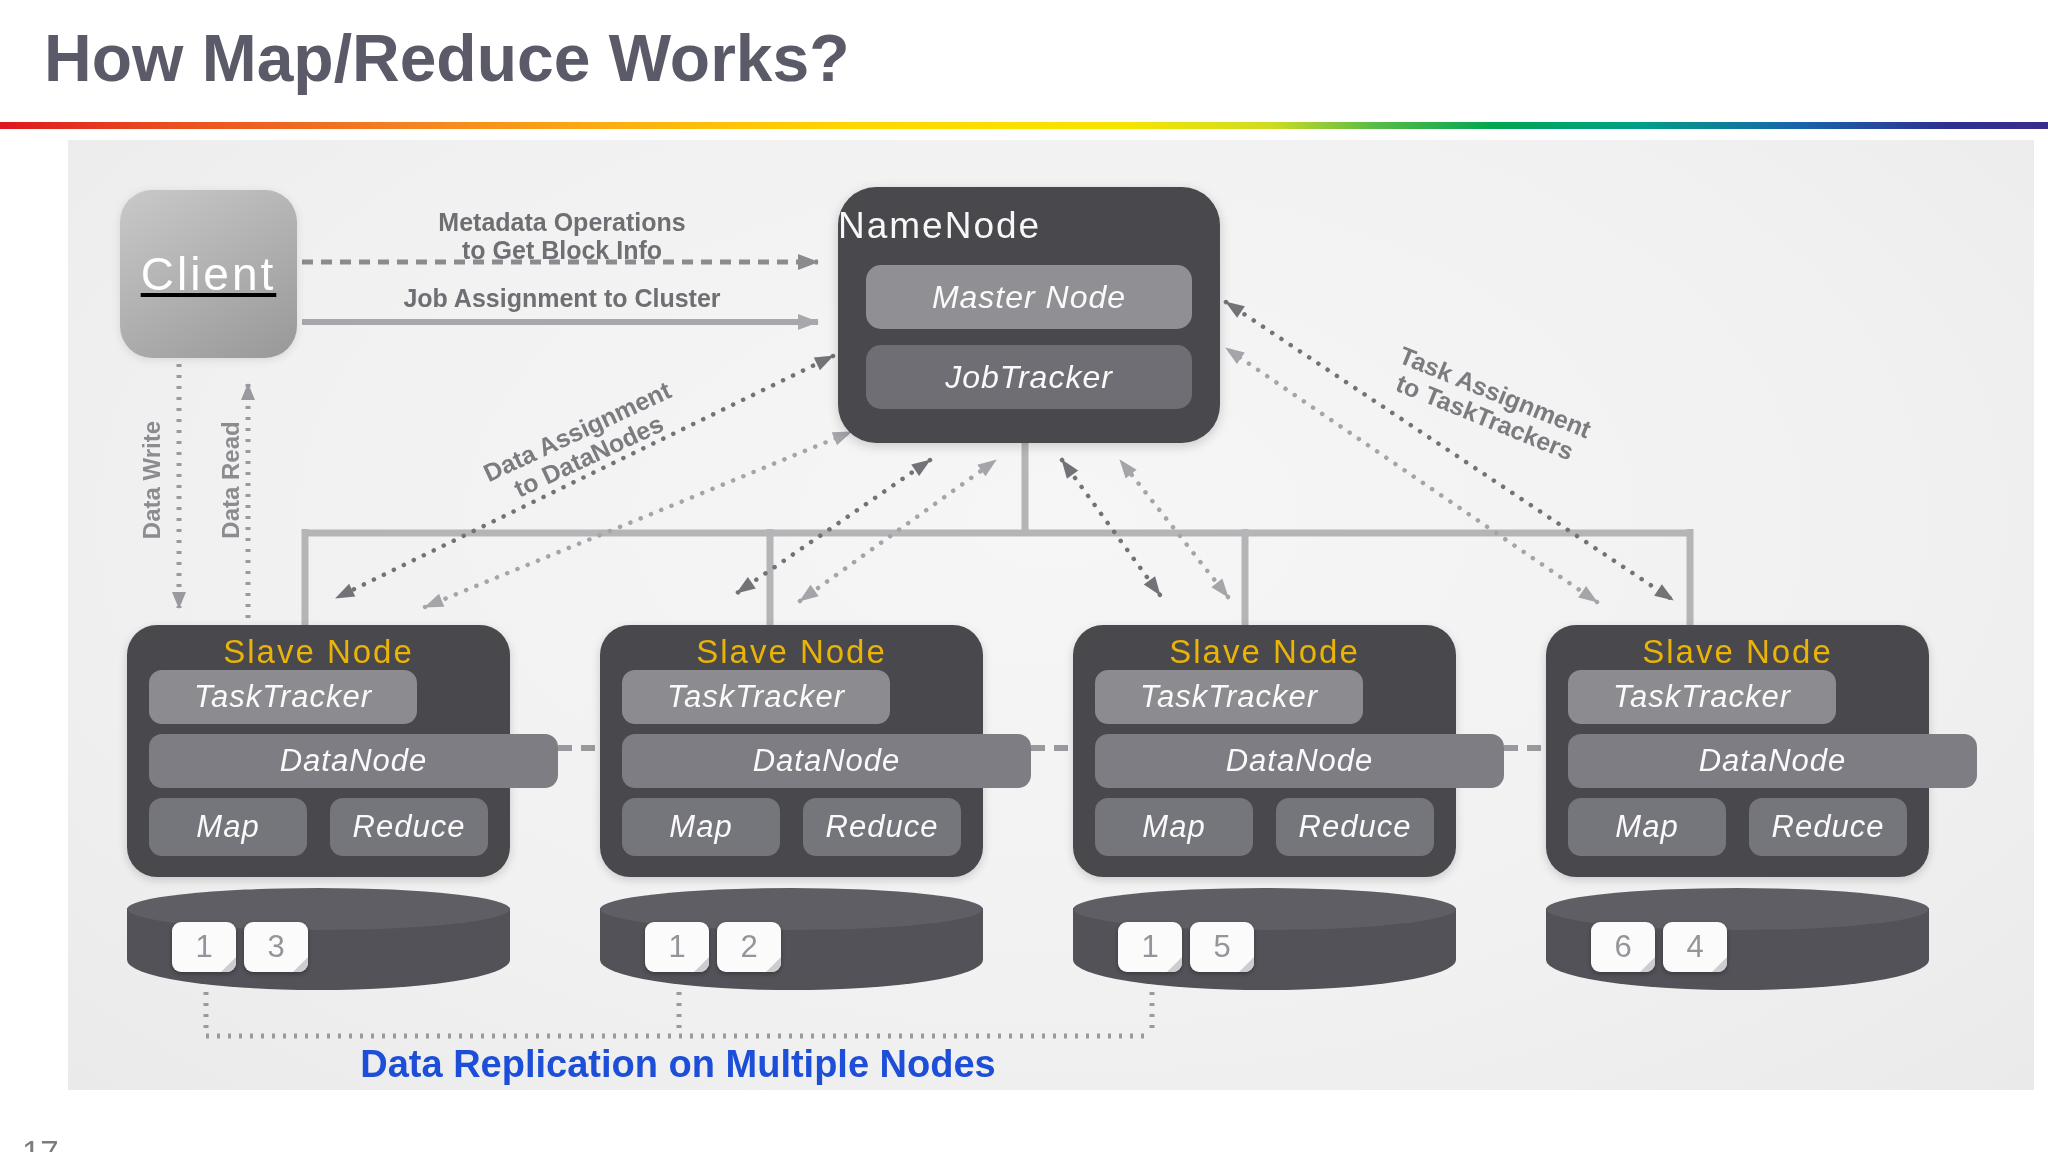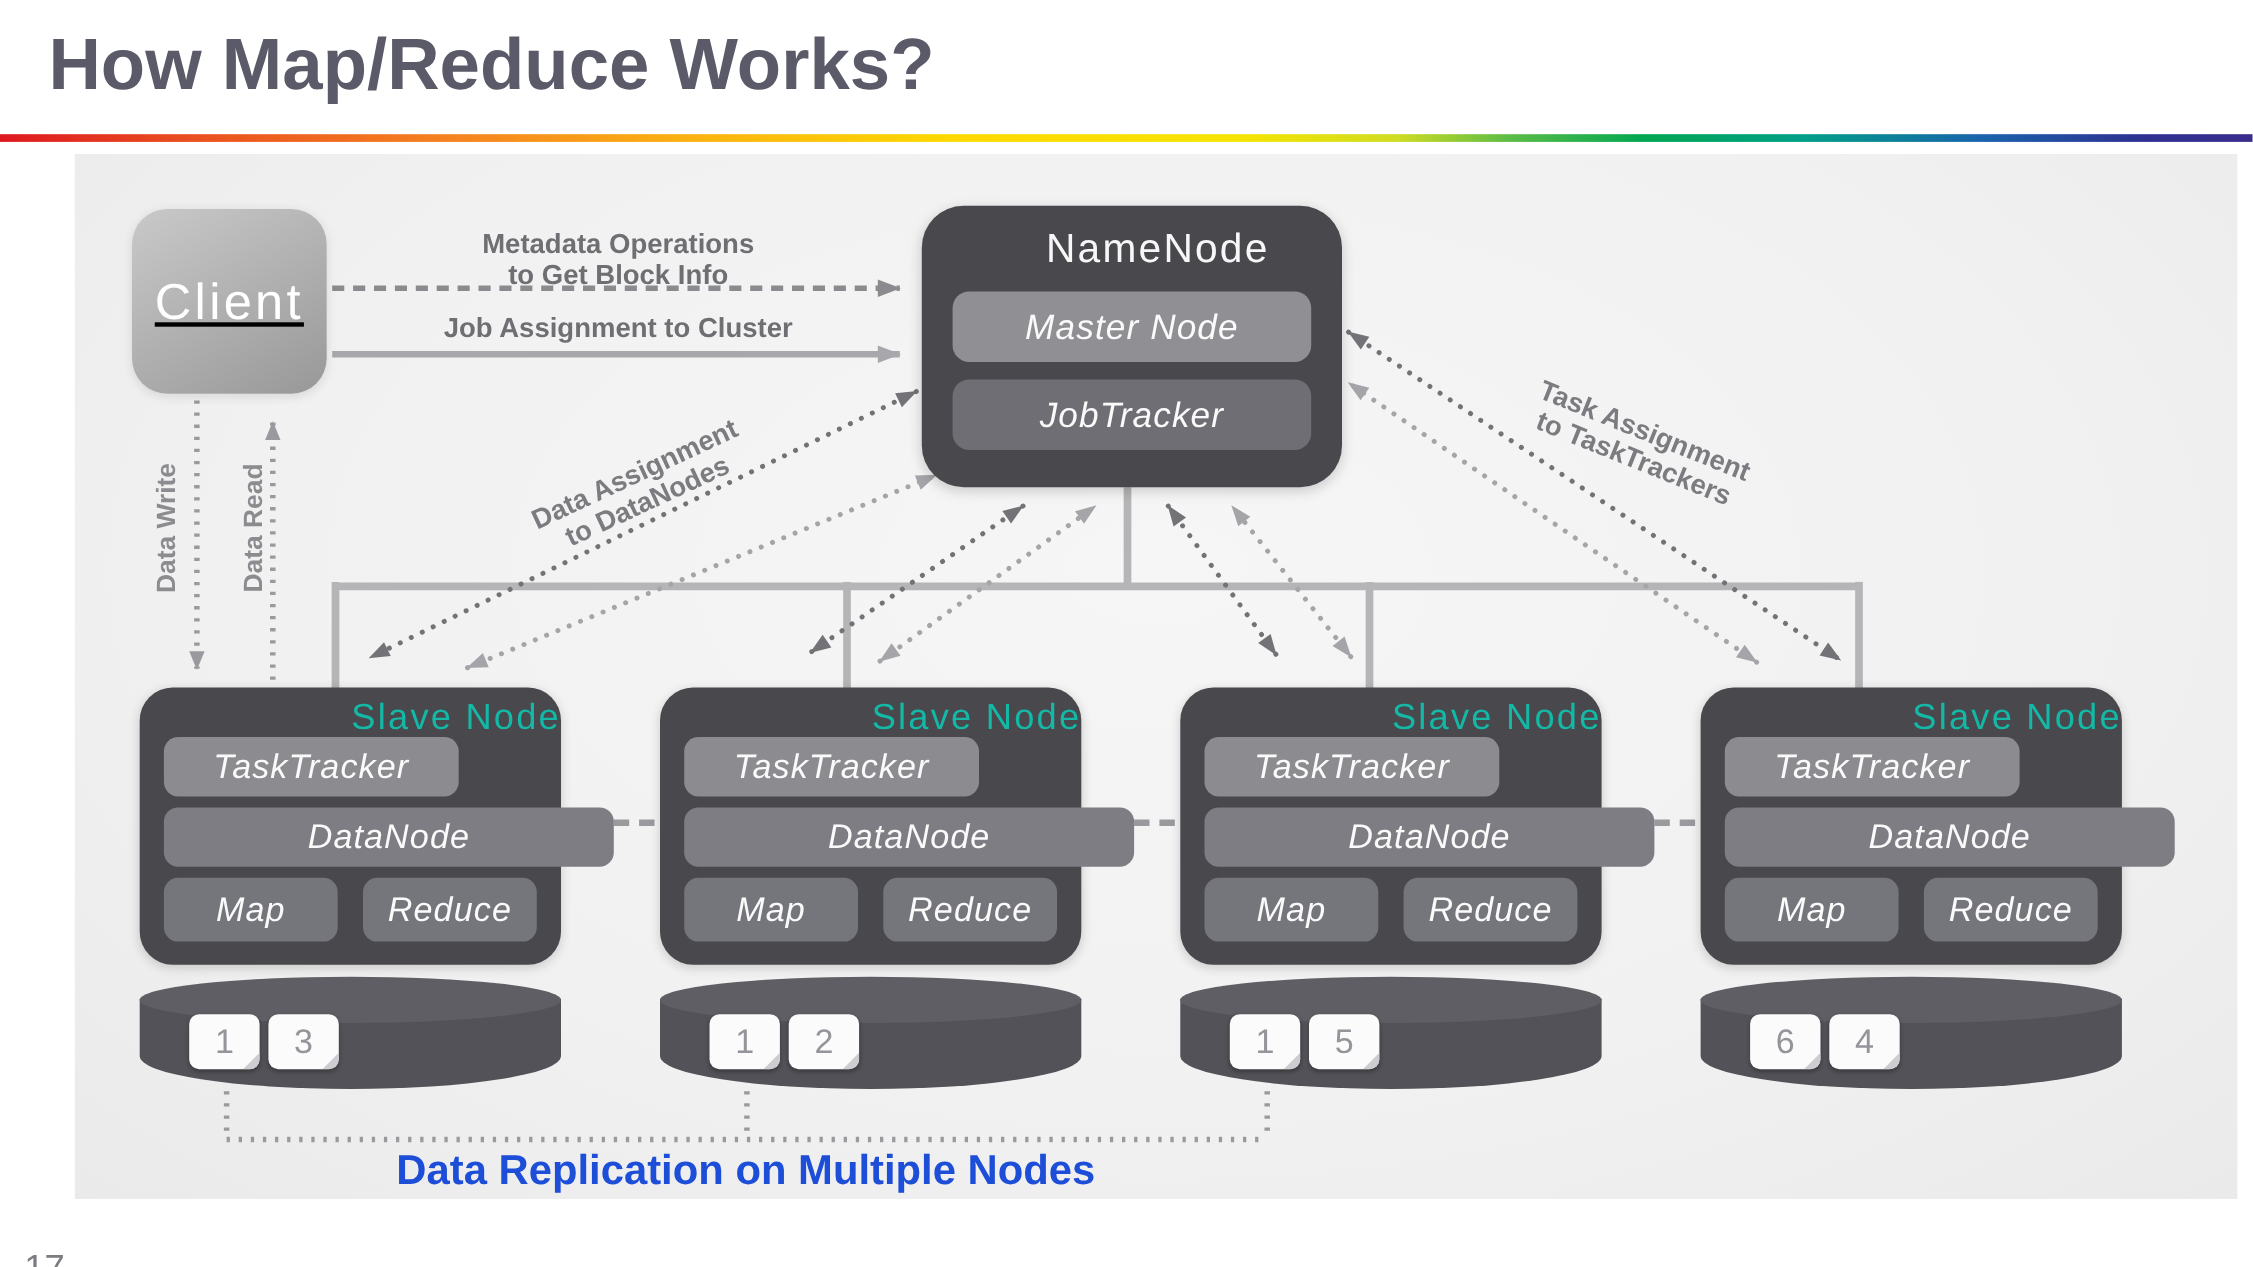--- a/index.html
+++ b/index.html
@@ -41,39 +41,39 @@
     text-decoration:underline;
   }
   .client-label { color:#ffffff; font-size:46px; font-weight:400; letter-spacing:3px; }
 
   .namenode-box {
     position:absolute; left:838px; top:187px; width:382px; height:256px;
     border-radius:38px; background:#48484d; z-index:2;
     box-shadow:0 3px 12px rgba(0,0,0,0.18);
   }
   .namenode-title {
-    position:absolute; left:0; right:0; top:18px; text-align:center;
-    color:#f7f7f8; font-size:37px; letter-spacing:2px;padding-left:47px;
+    position:absolute; left:0; right:0; top:18px; text-align:left;
+    color:#f7f7f8; font-size:37px; letter-spacing:2px;
   }
   .nn-pill {
     position:absolute; left:28px; width:326px; height:64px; border-radius:15px;
     display:flex; align-items:center; justify-content:center;
     color:#fafafa; font-size:32px; font-style:italic; letter-spacing:1px;
   }
   .nn-pill.master { top:78px;  background:#8f8f94; }
   .nn-pill.jobtracker { top:158px; background:#6e6e74; }
 
   .slave-box {
     position:absolute; top:625px; width:383px; height:252px;
     border-radius:30px; background:#48484d; z-index:2;
     box-shadow:0 3px 10px rgba(0,0,0,0.16);
   }
   .slave-title {
-    position:absolute; left:0; right:0; top:8px; text-align:right;
-    color:#14b8a6; font-size:33px; letter-spacing:2px;
+    position:absolute; left:0; right:0; top:8px; text-align:center;
+    color:#eab308; font-size:33px; letter-spacing:2px;
   }
   .sl-pill {
     position:absolute; border-radius:13px;
     display:flex; align-items:center; justify-content:center;
     color:#fafafa; font-size:31px; font-style:italic; letter-spacing:1px;
   }
   .sl-pill.tt  { left:22px; top:45px;  width:268px; height:54px; background:#8b8b90; }
   .sl-pill.dn  { left:22px; top:109px; width:409px; height:54px; background:#7d7d83; }
   .sl-pill.map { left:22px; top:173px; width:158px; height:58px; background:#75757c; }
   .sl-pill.red { left:203px; top:173px; width:158px; height:58px; background:#75757c; }

